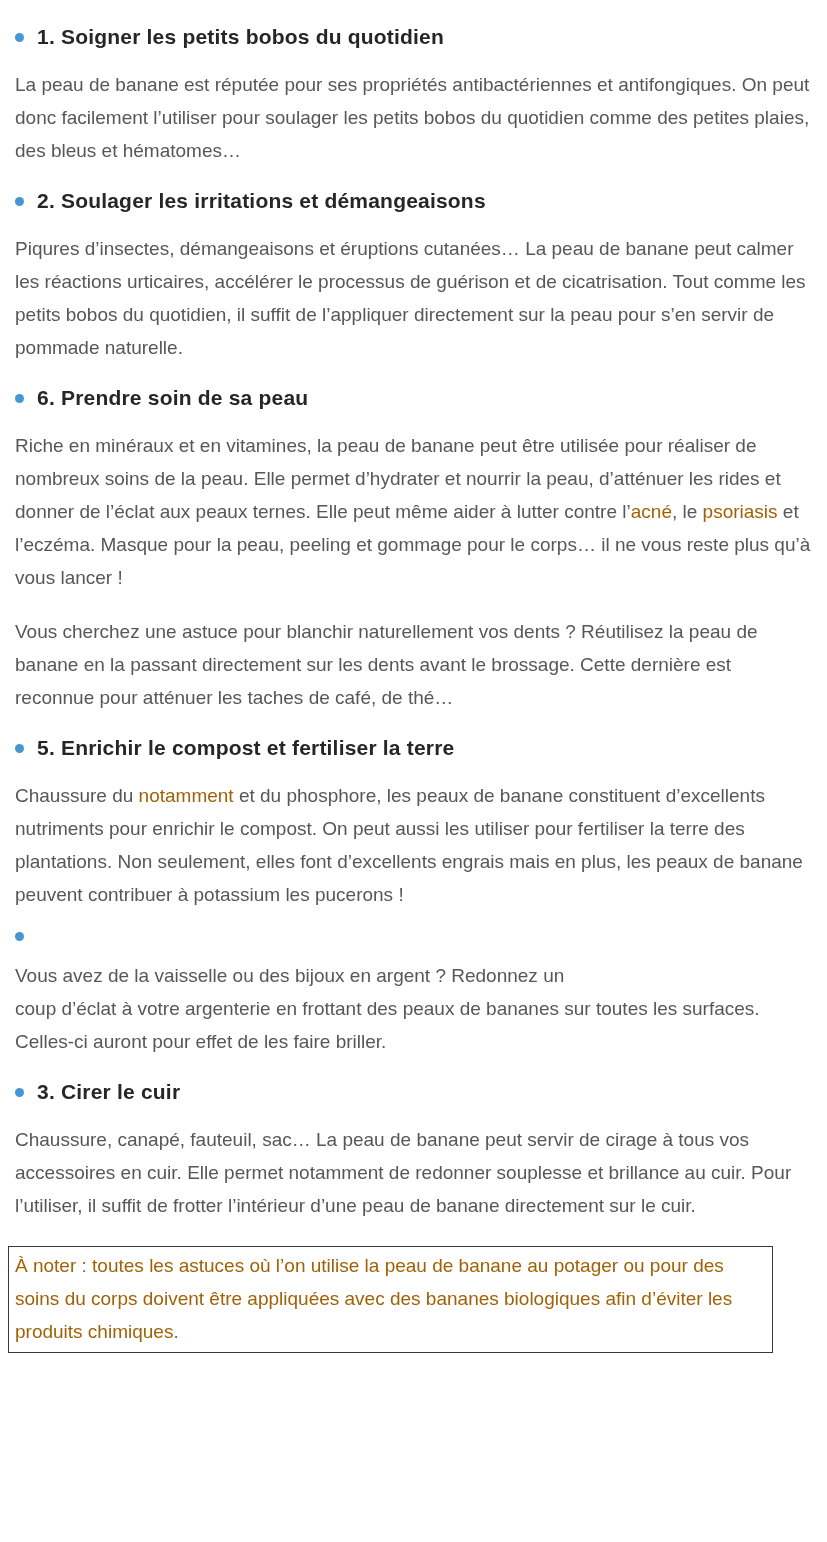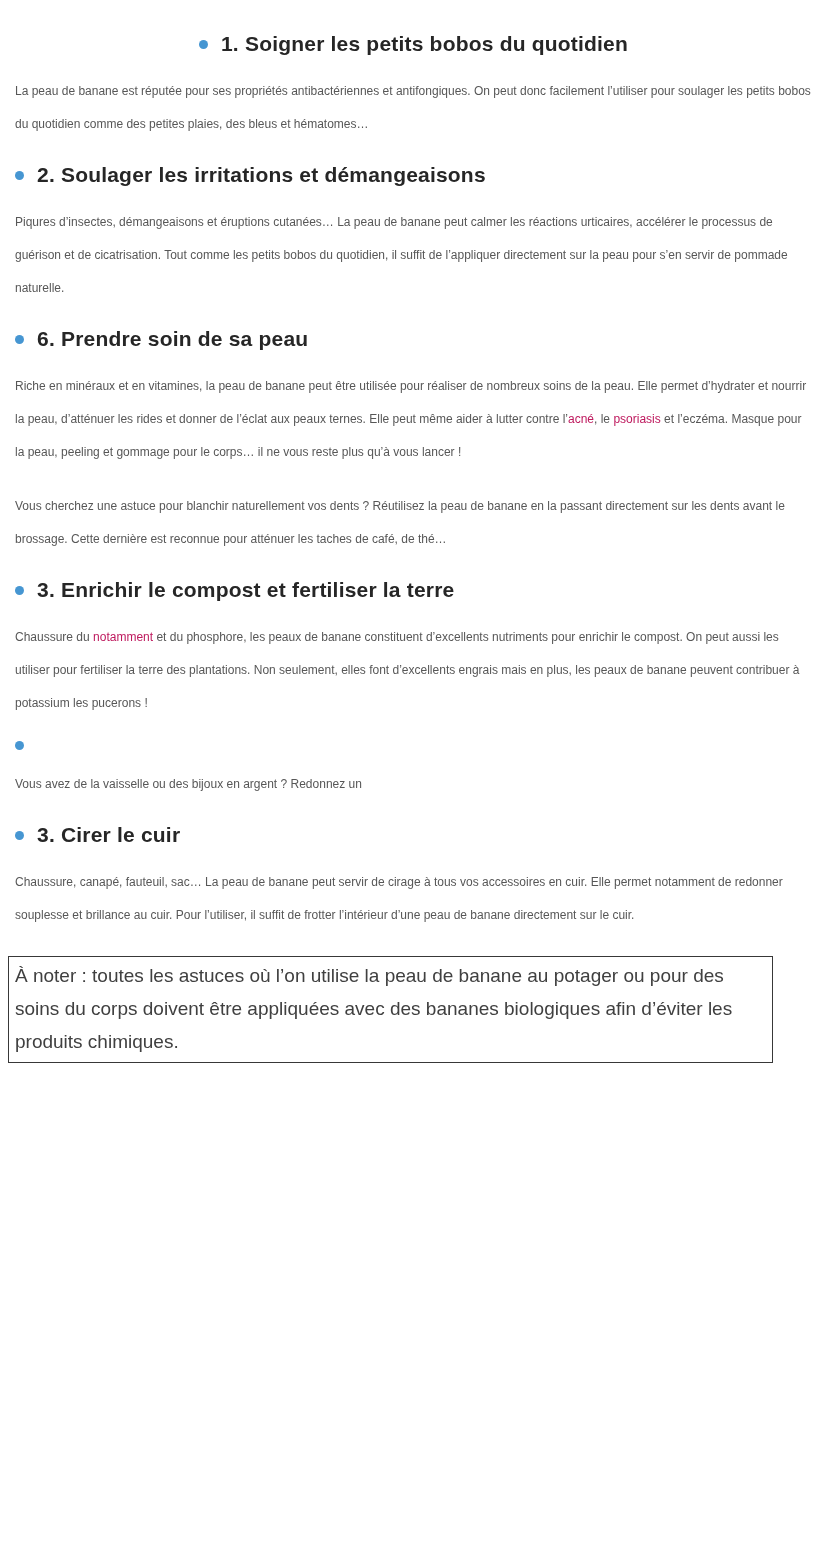--- a/index.html
+++ b/index.html
@@ -16,48 +16,48 @@
     display: flex;
     align-items: center;
     gap: 13px;
     margin: 21px 0 18px 0;
     font-size: 21px;
     line-height: 26px;
     font-weight: 700;
     letter-spacing: 0.2px;
     color: #262626;
   }
-  section:first-of-type .section-heading { margin-top: 15px; justify-content: center; }
+  section:first-of-type .section-heading { margin-top: 8px; }
   .bullet {
     width: 9px;
     height: 9px;
     border-radius: 50%;
     background: #4696d2;
     flex: none;
   }
   .section-paragraph {
     margin: 8px 0 21px 0;
-    font-size: 12px;
+    font-size: 19px;
     line-height: 33px;
     color: #575757;
   }
   .inline-link {
-    color: #be185d;
+    color: #a16207;
     text-decoration: none;
     cursor: pointer;
   }
   .note-box {
     box-sizing: border-box;
     width: 765px;
     margin: 24px 0 8px -7px;
     border: 1.5px solid #383838;
     padding: 2px 12px 4px 6px;
     font-size: 19px;
     line-height: 33px;
-    color: #404040;
+    color: #a16207;
   }
 </style>
 </head>
 <body>
 
 <div class="article">
 
   <section>
     <h2 class="section-heading">
       <span class="bullet"></span>
@@ -90,33 +90,33 @@
 
   <section>
     <p class="section-paragraph">
       <span>Vous cherchez une astuce pour blanchir naturellement vos dents ? Réutilisez la peau de banane en la passant directement sur les dents avant le brossage. Cette dernière est reconnue pour atténuer les taches de café, de thé…</span>
     </p>
   </section>
 
   <section>
     <h2 class="section-heading">
       <span class="bullet"></span>
-      <span>3. Enrichir le compost et fertiliser la terre</span>
+      <span>5. Enrichir le compost et fertiliser la terre</span>
     </h2>
     <p class="section-paragraph">
       <span>Chaussure du </span><a class="inline-link">notamment</a><span> et du phosphore, les peaux de banane constituent d’excellents nutriments pour enrichir le compost. On peut aussi les utiliser pour fertiliser la terre des plantations. Non seulement, elles font d’excellents engrais mais en plus, les peaux de banane peuvent contribuer à potassium les pucerons !</span>
     </p>
   </section>
 
   <section>
     <h2 class="section-heading">
       <span class="bullet"></span>
     </h2>
     <p class="section-paragraph">
-      <span>Vous avez de la vaisselle ou des bijoux en argent ? Redonnez un</span><br>
+      <span>Vous avez de la vaisselle ou des bijoux en argent ? Redonnez un</span><br><span>coup d’éclat à votre argenterie en frottant des peaux de bananes sur toutes les surfaces. Celles-ci auront pour effet de les faire briller.</span>
     </p>
   </section>
 
   <section>
     <h2 class="section-heading">
       <span class="bullet"></span>
       <span>3. Cirer le cuir</span>
     </h2>
     <p class="section-paragraph">
       <span>Chaussure, canapé, fauteuil, sac… La peau de banane peut servir de cirage à tous vos accessoires en cuir. Elle permet notamment de redonner souplesse et brillance au cuir. Pour l’utiliser, il suffit de frotter l’intérieur d’une peau de banane directement sur le cuir.</span>

